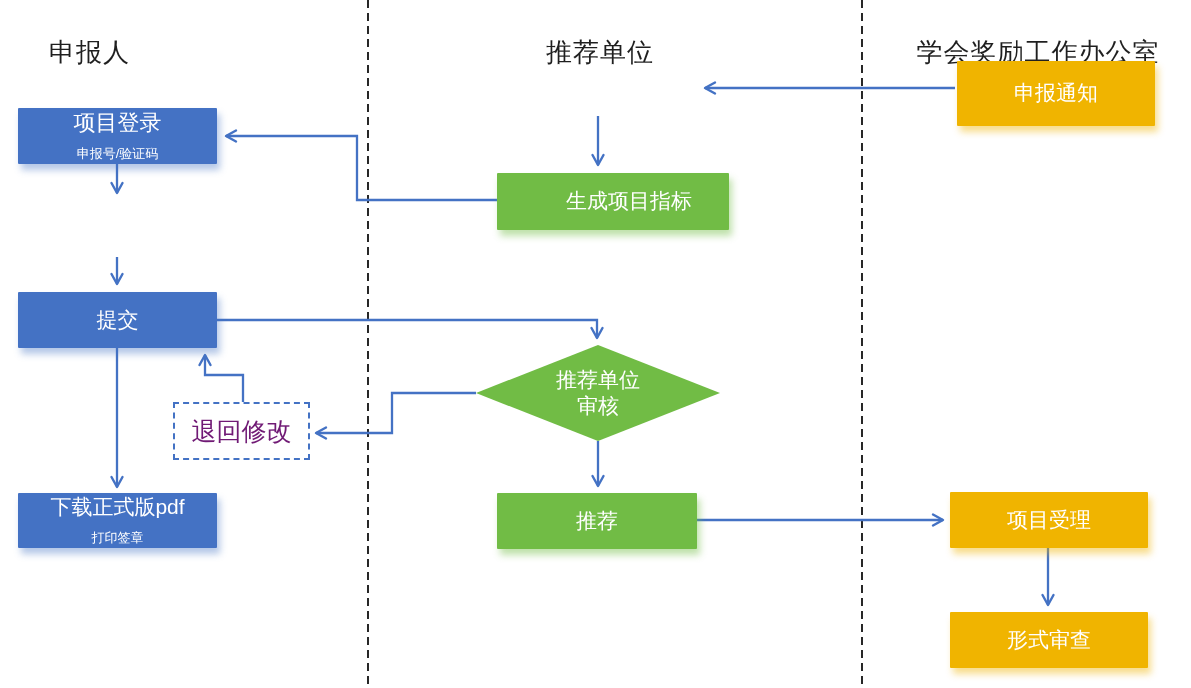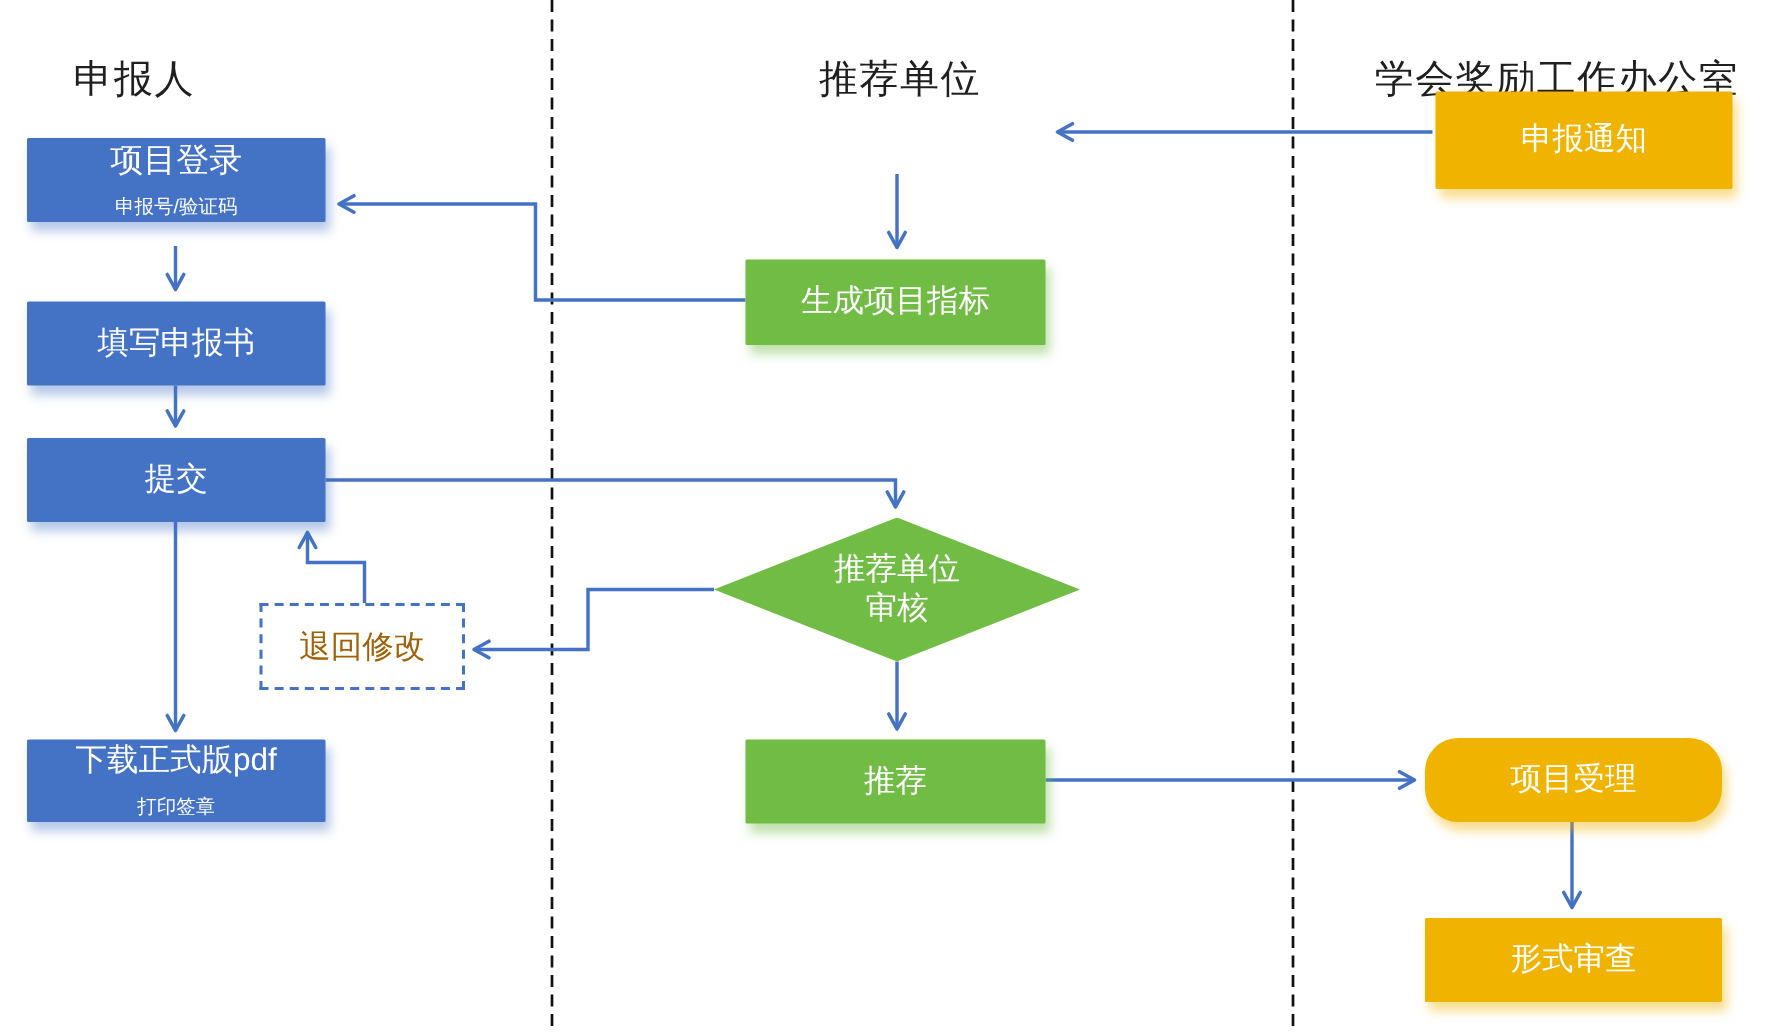--- a/index.html
+++ b/index.html
@@ -54,46 +54,46 @@
   }
   .green {
     background: #71bc45;
     box-shadow: 3px 6px 7px rgba(113, 188, 69, 0.45);
   }
   .orange {
     background: #f0b400;
     box-shadow: 3px 6px 7px rgba(240, 180, 0, 0.45);
   }
 
-  #n-project-login { left: 18px;  top: 92px; width: 199px; height: 56px; }
+  #n-project-login { left: 18px;  top: 108px; width: 199px; height: 56px; }
   #n-project-login .t { font-size: 22px; }
   #n-fill-form     { left: 18px;  top: 201px; width: 199px; height: 56px; }
   #n-submit        { left: 18px;  top: 292px; width: 199px; height: 56px; }
   #n-download-pdf  { left: 18px;  top: 493px; width: 199px; height: 55px; }
   #n-download-pdf .t { font-size: 21px; }
   #n-login         { left: 497px; top: 60px;  width: 200px; height: 56px; }
-  #n-generate      { left: 497px; top: 173px; width: 200px; height: 57px; }
+  #n-generate      { left: 497px; top: 173px; width: 200px; height: 57px; padding-left: 32px; }
   #n-recommend     { left: 497px; top: 493px; width: 200px; height: 56px; }
   #n-notice        { left: 957px; top: 61px;  width: 198px; height: 65px; }
-  #n-accept        { left: 950px; top: 492px; width: 198px; height: 56px; border-radius: 22px; }
+  #n-accept        { left: 950px; top: 492px; width: 198px; height: 56px; }
   #n-format        { left: 950px; top: 612px; width: 198px; height: 56px; }
 
   #n-return-modify {
     position: absolute;
     left: 173px; top: 402px;
     width: 133px; height: 54px;
     background: #ffffff;
     border: 2px dashed #4472c4;
     display: flex;
     align-items: center;
     justify-content: center;
   }
   #n-return-modify .t {
-    font-size: 21px;
-    color: #a16207;
+    font-size: 25px;
+    color: #701a75;
   }
 
   #n-review {
     position: absolute;
     left: 476px; top: 345px;
     width: 244px; height: 96px;
   }
   #n-review .diamond-shape {
     position: absolute;
     left: 0; top: 0;
@@ -149,23 +149,20 @@
 
   <div class="lane-title" id="lane-title-applicant">申报人</div>
   <div class="lane-title" id="lane-title-unit">推荐单位</div>
   <div class="lane-title" id="lane-title-office">学会奖励工作办公室</div>
 
   <div class="node blue" id="n-project-login">
     <div class="t">项目登录</div>
     <div class="s">申报号/验证码</div>
   </div>
 
-  <div class="node blue" id="n-fill-form">
-    <div class="t">填写申报书</div>
-  </div>
 
   <div class="node blue" id="n-submit">
     <div class="t">提交</div>
   </div>
 
   <div class="node blue" id="n-download-pdf">
     <div class="t">下载正式版pdf</div>
     <div class="s">打印签章</div>
   </div>
 

